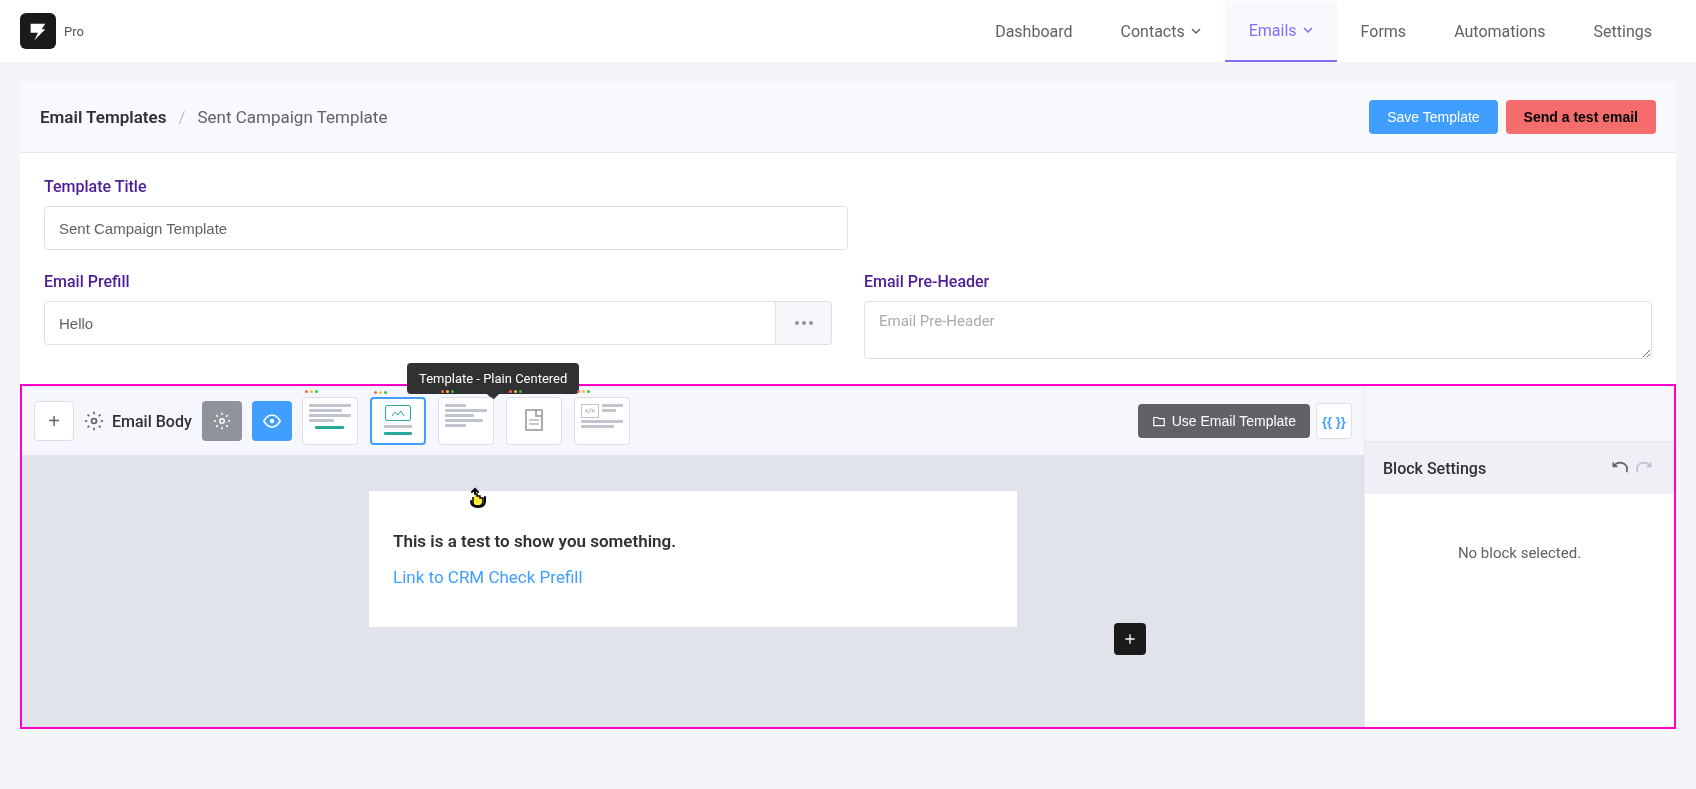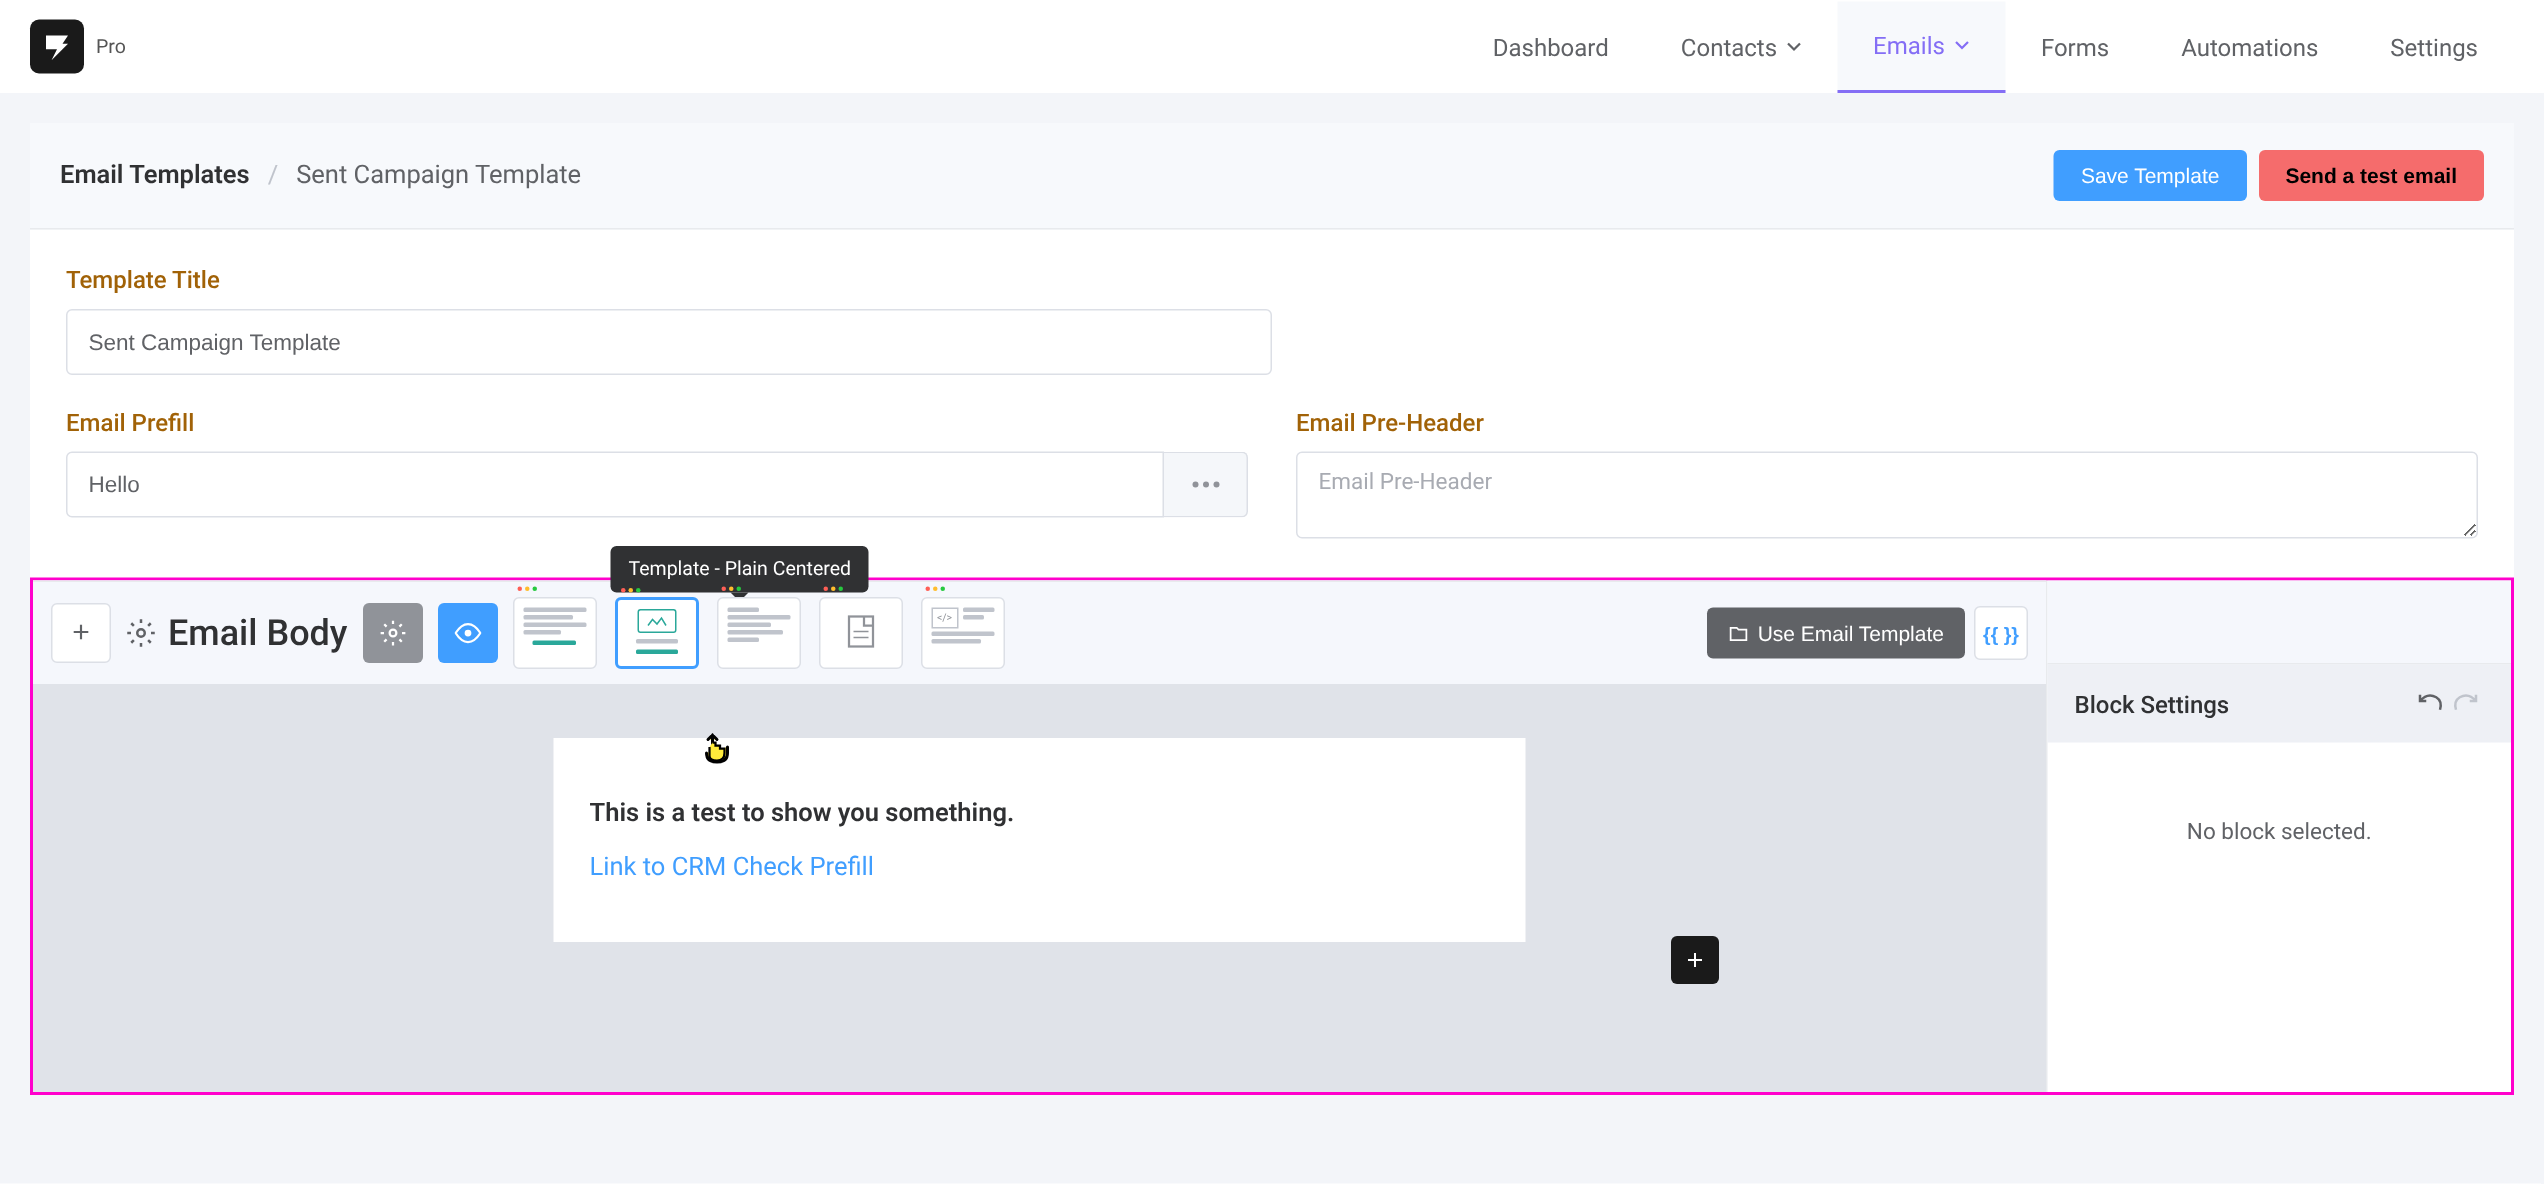--- a/index.html
+++ b/index.html
@@ -30,39 +30,39 @@
 .header-spacer { flex: 1; }
 .btn { padding: 9px 18px; border-radius: 4px; border: none; font-size: 14px; cursor: pointer; font-weight: 500; }
 .btn-primary { background: #409eff; color: #fff; }
 .btn-danger { background: #f56c6c; color: #000000; margin-left: 8px; font-weight: bold; }
 
 
 .form-body { padding: 24px 24px 0; }
 .form-row { display: flex; gap: 32px; }
 .form-col { flex: 1; }
 .form-group { margin-bottom: 22px; }
-.form-label { display: block; font-size: 16px; color: #a16207; margin-bottom: 10px; font-weight: 500; }
+.form-label { display: block; font-size: 16px; color: #4c1d95; margin-bottom: 10px; font-weight: 500; }
 .form-input { width: 100%; height: 44px; padding: 0 14px; border: 1px solid #dcdfe6; border-radius: 4px; font-size: 15px; color: #606266; }
 .form-input::placeholder { color: #a8abb2; }
 .form-textarea { width: 100%; min-height: 44px; padding: 10px 14px; border: 1px solid #dcdfe6; border-radius: 4px; font-size: 15px; color: #606266; resize: vertical; font-family: inherit; }
 .form-textarea::placeholder { color: #a8abb2; }
 .input-group { display: flex; }
 .input-group .form-input { border-top-right-radius: 0; border-bottom-right-radius: 0; }
 .input-addon { width: 60px; height: 44px; border: 1px solid #dcdfe6; border-left: none; border-top-right-radius: 4px; border-bottom-right-radius: 4px; background: #f5f7fa; display: flex; align-items: center; justify-content: center; cursor: pointer; }
 .dots { display: flex; gap: 3px; }
 .dots span { width: 4px; height: 4px; background: #909399; border-radius: 50%; }
 
 
 .email-body-wrap { position: relative; border: 2px solid #ff00cc; margin: 0 0 20px 0; }
 .email-toolbar { background: #f5f7fc; padding: 10px 12px; display: flex; align-items: center; gap: 10px; border-top: 1px solid #e8eaed; }
 .tb-btn { width: 40px; height: 40px; border: 1px solid #dcdfe6; border-radius: 4px; background: #fff; display: flex; align-items: center; justify-content: center; cursor: pointer; }
 .tb-btn-plus { font-size: 20px; color: #606266; }
 .gear-wrap { display: flex; align-items: center; gap: 8px; }
 .gear-icon { width: 20px; height: 20px; display: flex; align-items: center; justify-content: center; }
-.body-title { font-size: 24px; font-weight: 500; color: #303133; text-align: center; }
+.body-title { font-size: 16px; font-weight: 500; color: #303133; text-align: center; }
 .tb-btn-gray { background: #909399; color: #fff; border: none; }
 .tb-btn-blue { background: #409eff; color: #fff; border: none; }
 
 
 .templates-row { display: flex; gap: 12px; }
 .tpl-thumb { width: 56px; height: 48px; border: 1px solid #dcdfe6; border-radius: 4px; background: #fff; padding: 6px; cursor: pointer; position: relative; display: flex; flex-direction: column; gap: 2px; }
 .tpl-thumb.selected { border: 2px solid #409eff; }
 .tpl-dots { display: flex; gap: 2px; position: absolute; top: -8px; left: 2px; }
 .tpl-dots span { width: 3px; height: 3px; border-radius: 50%; }
 .tpl-dots .d1 { background: #ff5f56; }

